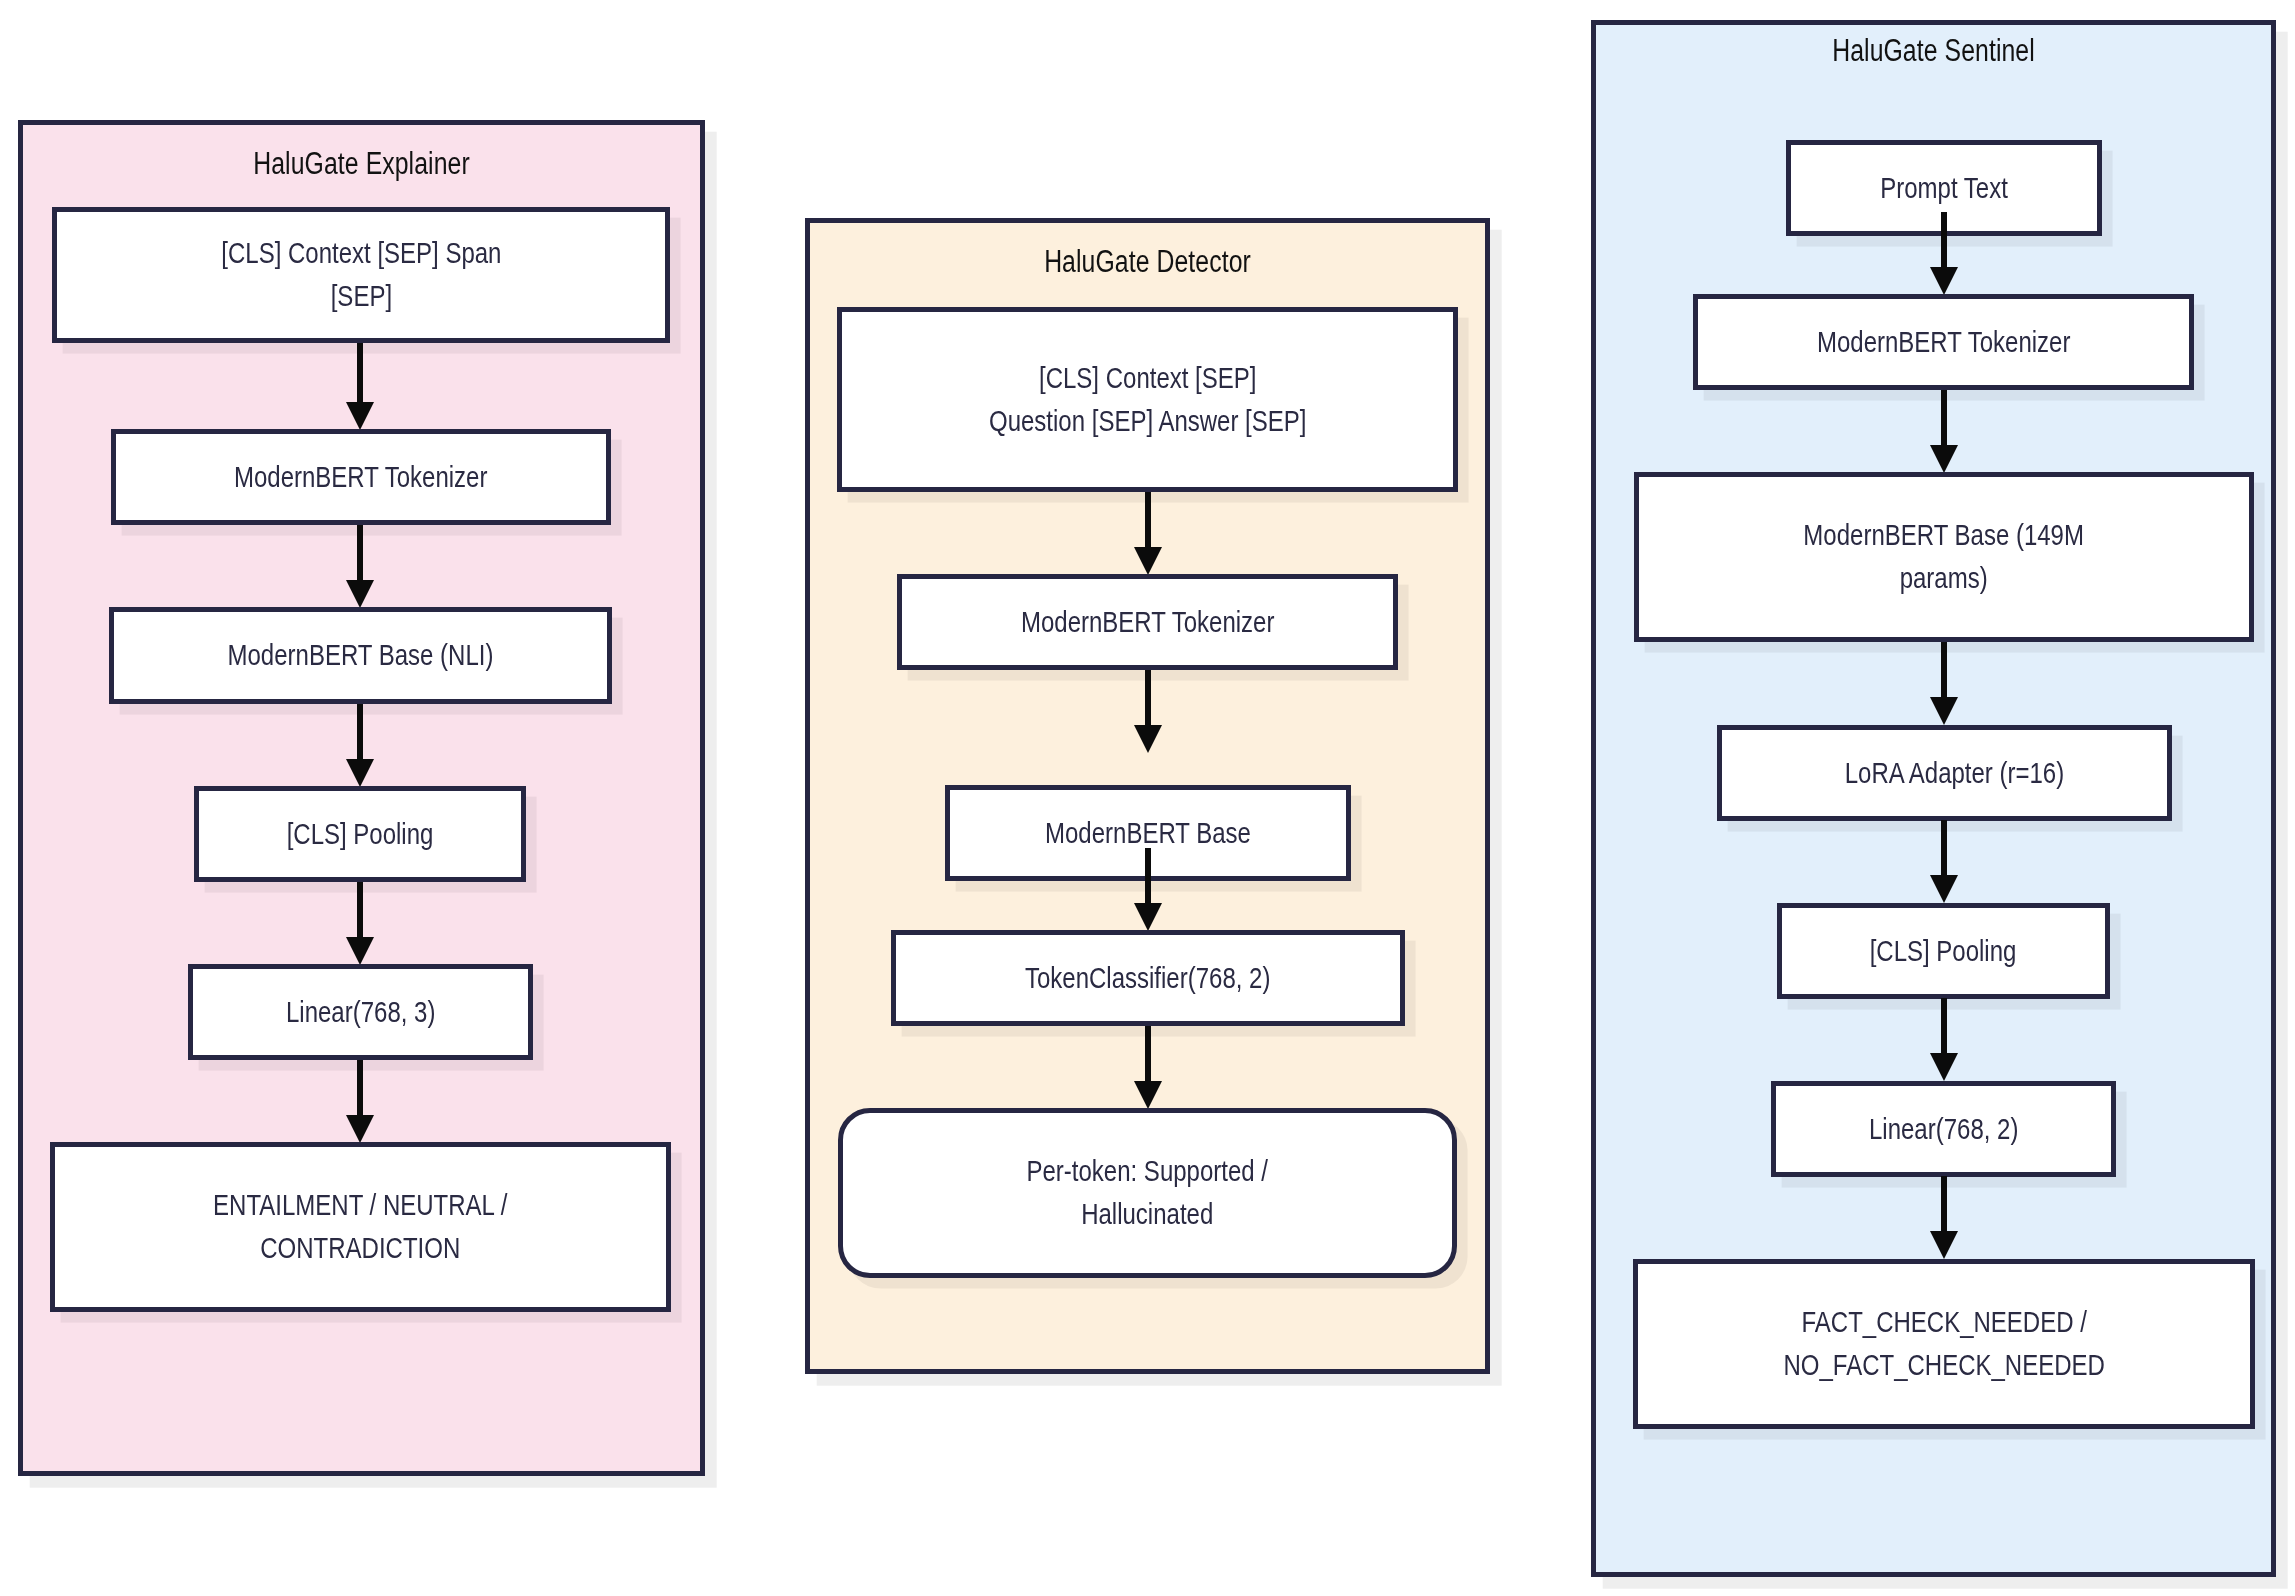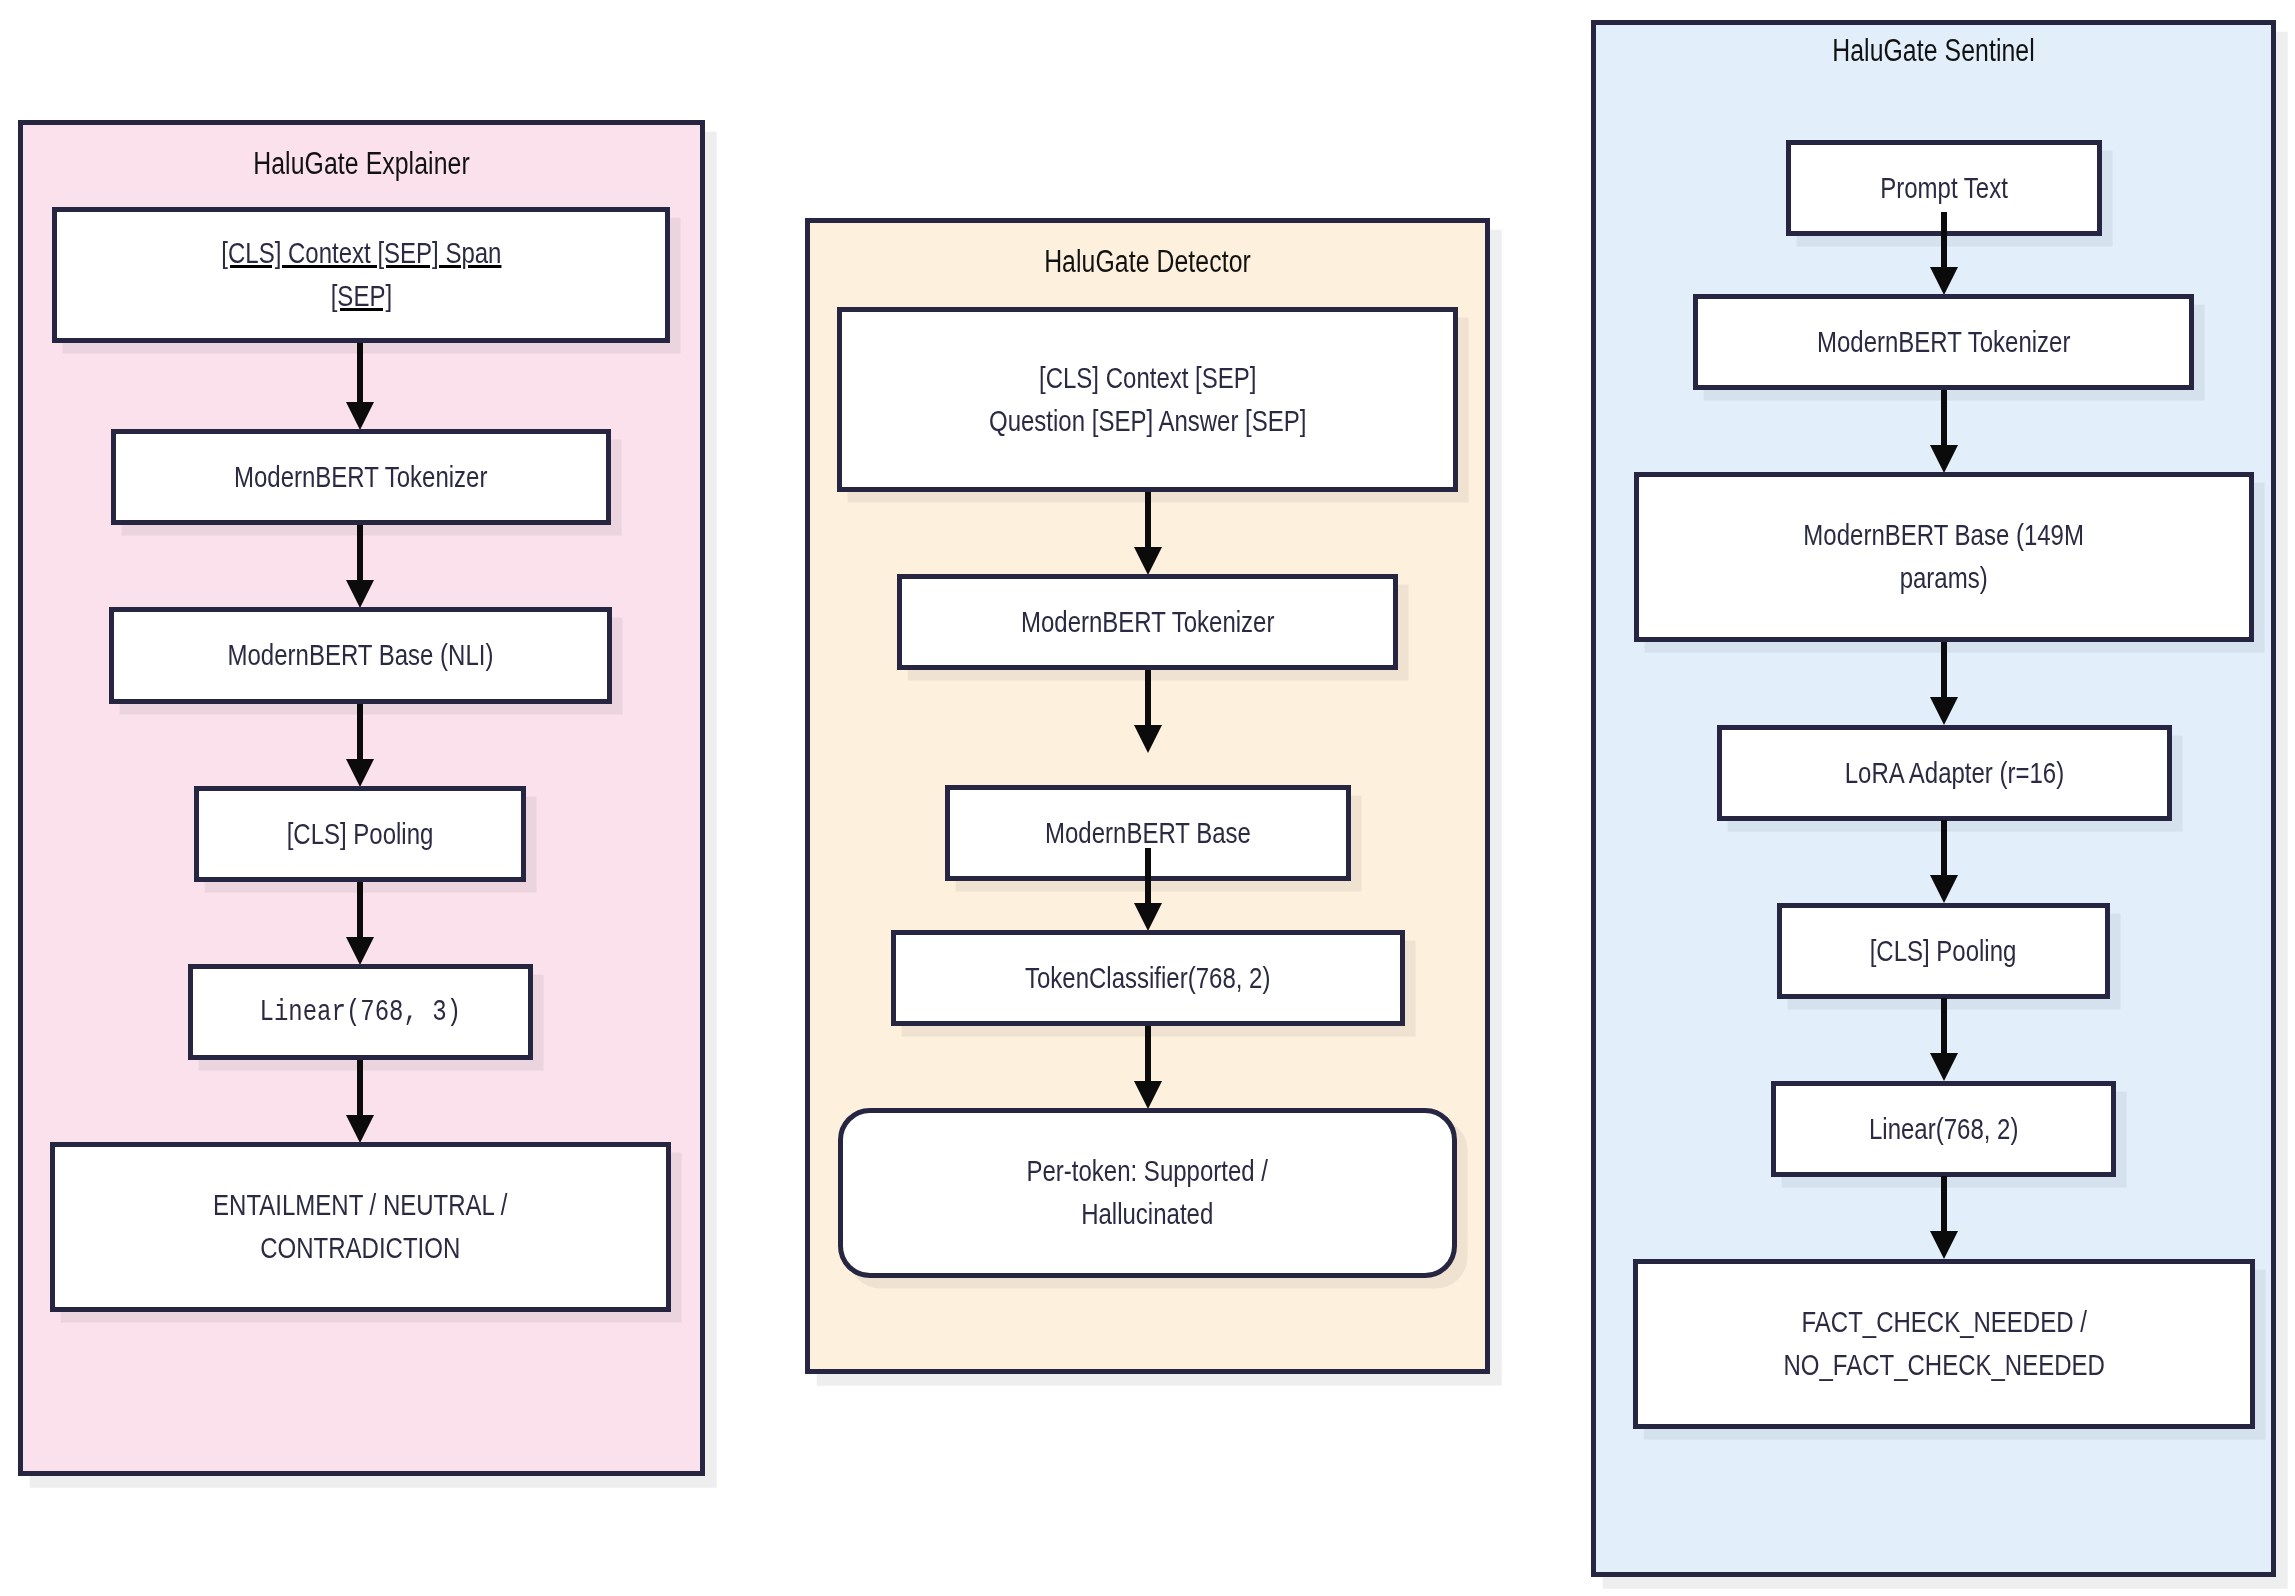--- a/index.html
+++ b/index.html
@@ -63,21 +63,21 @@
 </style>
 </head>
 <body>
 
 <div id="canvas">
 
   <div class="panel" style="left:18px;top:120px;width:687px;height:1356px;background:#fae1eb;">
   </div>
   <div class="panel-title" style="left:18px;top:146px;width:687px;">HaluGate Explainer</div>
 
-  <div class="node" style="left:52px;top:207px;width:618px;height:136px;text-decoration:underline;">
+  <div class="node" style="left:52px;top:207px;width:618px;height:136px;">
     <span class="node-label">[CLS] Context [SEP] Span
 [SEP]</span>
   </div>
   <div class="arrow" style="left:360px;top:343px;height:87px;">
     <div class="shaft" style="height:59px;"></div>
     <div class="head" style="top:59px;"></div>
   </div>
 
   <div class="node" style="left:111px;top:429px;width:500px;height:96px;">
     <span class="node-label">ModernBERT Tokenizer</span>
@@ -96,21 +96,21 @@
   </div>
 
   <div class="node" style="left:194px;top:786px;width:332px;height:96px;">
     <span class="node-label">[CLS] Pooling</span>
   </div>
   <div class="arrow" style="left:360px;top:882px;height:82px;">
     <div class="shaft" style="height:55px;"></div>
     <div class="head" style="top:55px;"></div>
   </div>
 
-  <div class="node" style="left:188px;top:964px;width:345px;height:96px;font-family:Liberation Mono, monospace;">
+  <div class="node" style="left:188px;top:964px;width:345px;height:96px;">
     <span class="node-label">Linear(768, 3)</span>
   </div>
   <div class="arrow" style="left:360px;top:1060px;height:82px;">
     <div class="shaft" style="height:55px;"></div>
     <div class="head" style="top:55px;"></div>
   </div>
 
   <div class="node" style="left:50px;top:1142px;width:621px;height:170px;">
     <span class="node-label">ENTAILMENT / NEUTRAL /
 CONTRADICTION</span>

